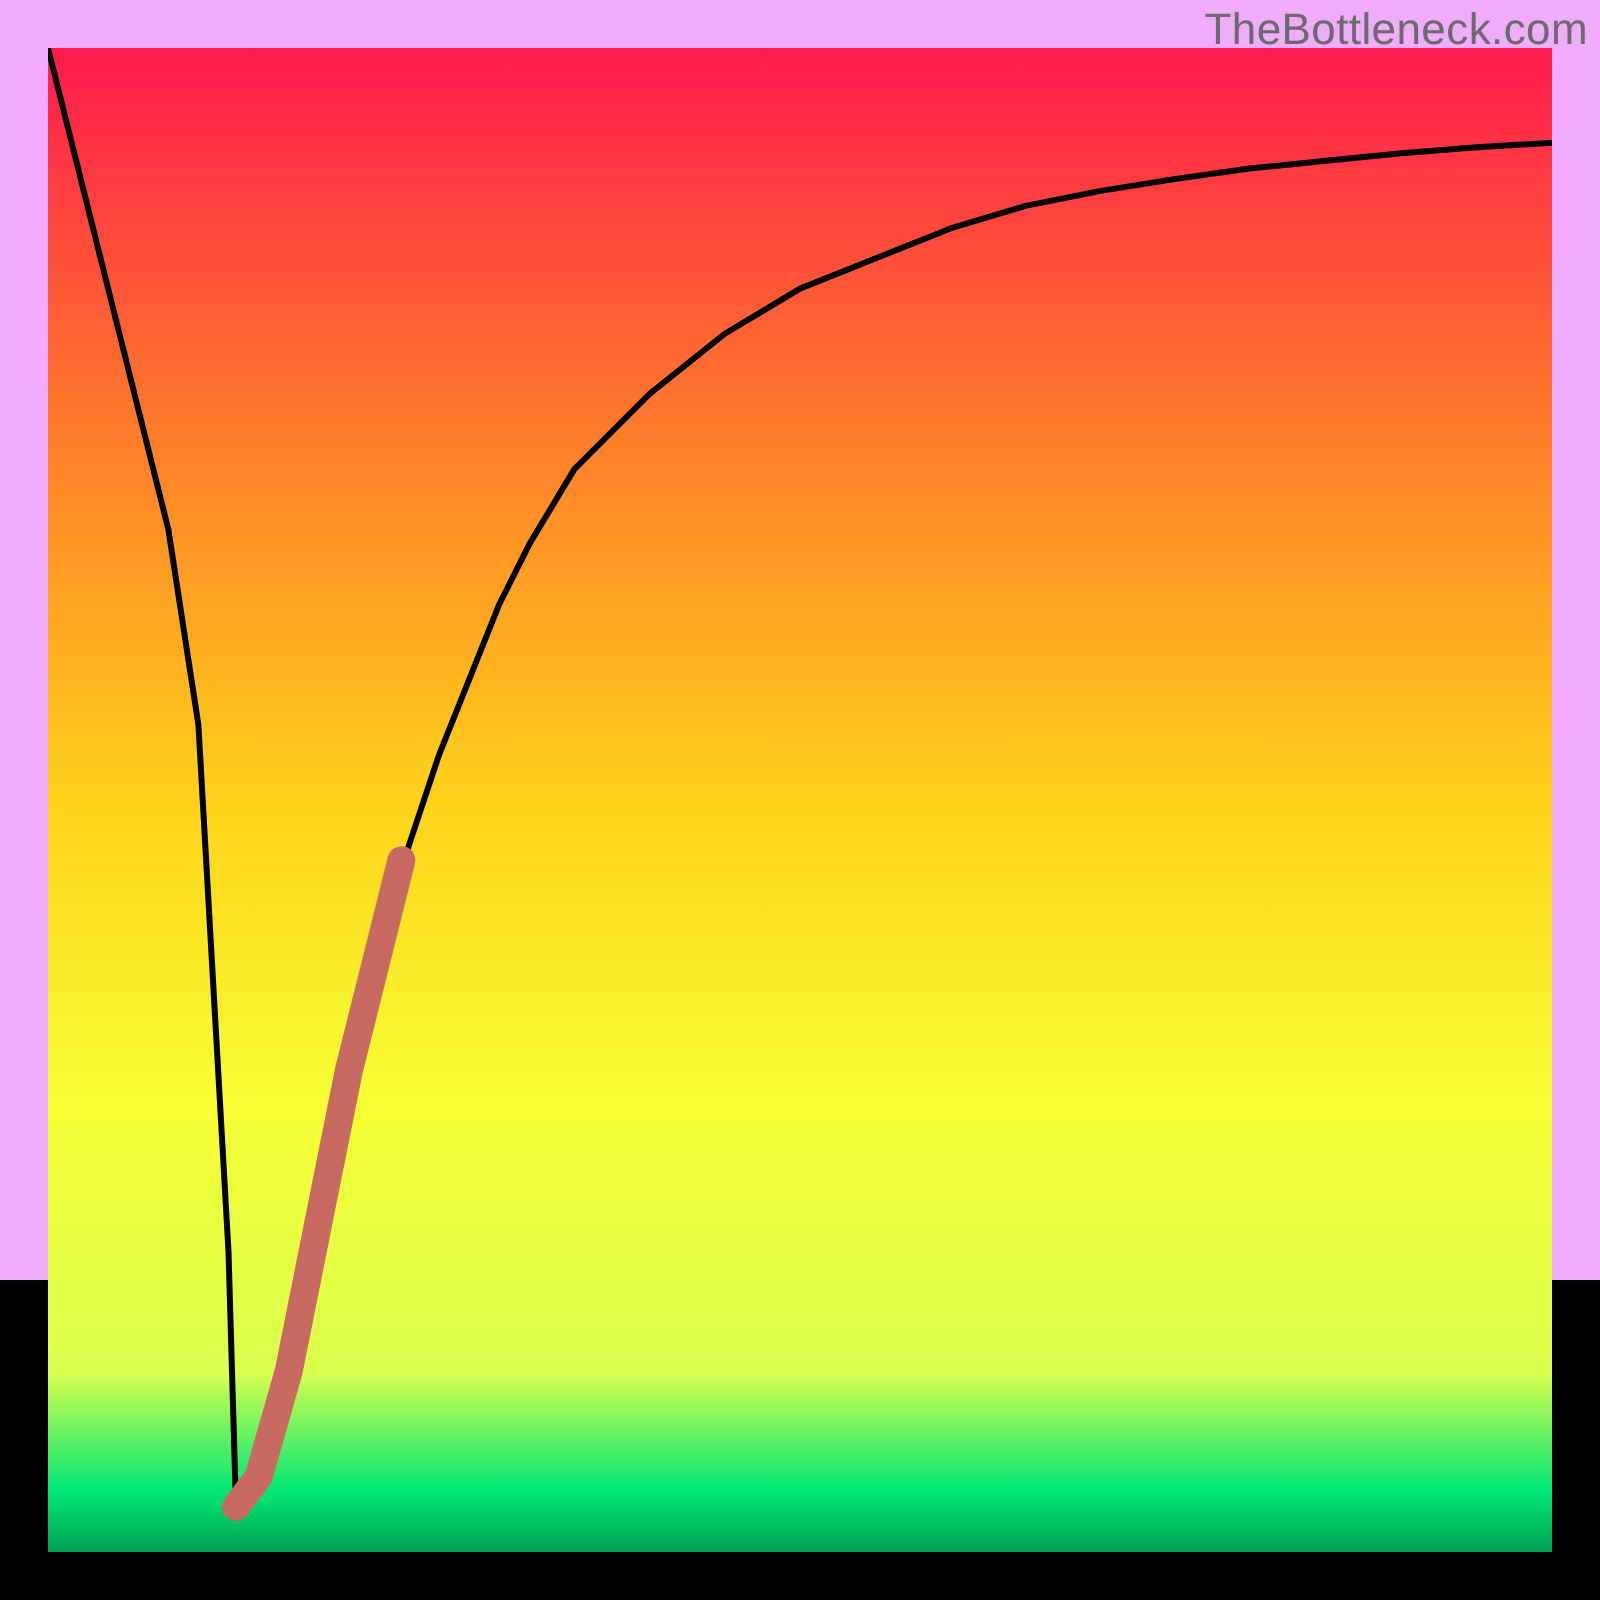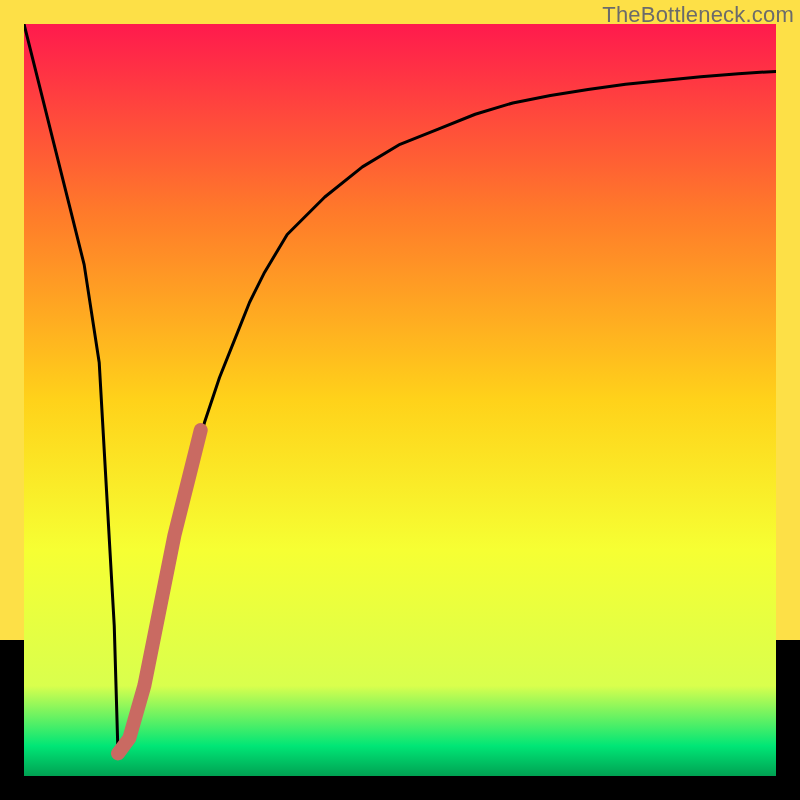--- a/index.html
+++ b/index.html
@@ -8,21 +8,21 @@
     width: 800px;
     height: 800px;
     overflow: hidden;
     background: #000;
     font-family: Arial, Helvetica, sans-serif;
   }
   .frame {
     position: absolute;
     left: 0; top: 0;
     width: 800px; height: 640px;
-    background: #fde047;
+    background: #f0abfc;
   }
   .plot {
     position: absolute;
     left: 24px;
     top: 24px;
     width: 752px;
     height: 752px;
   }
   .plot svg {
     display: block;

